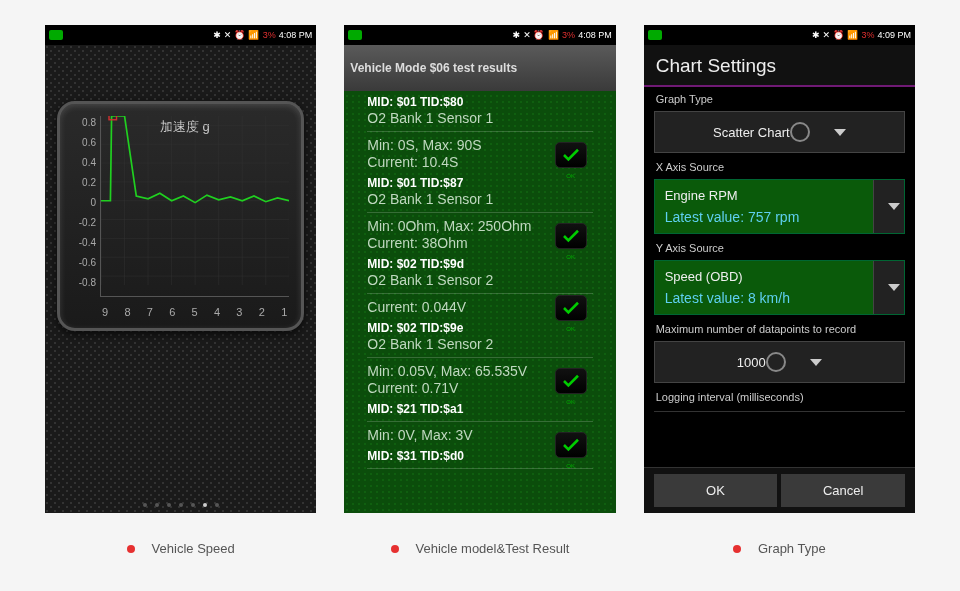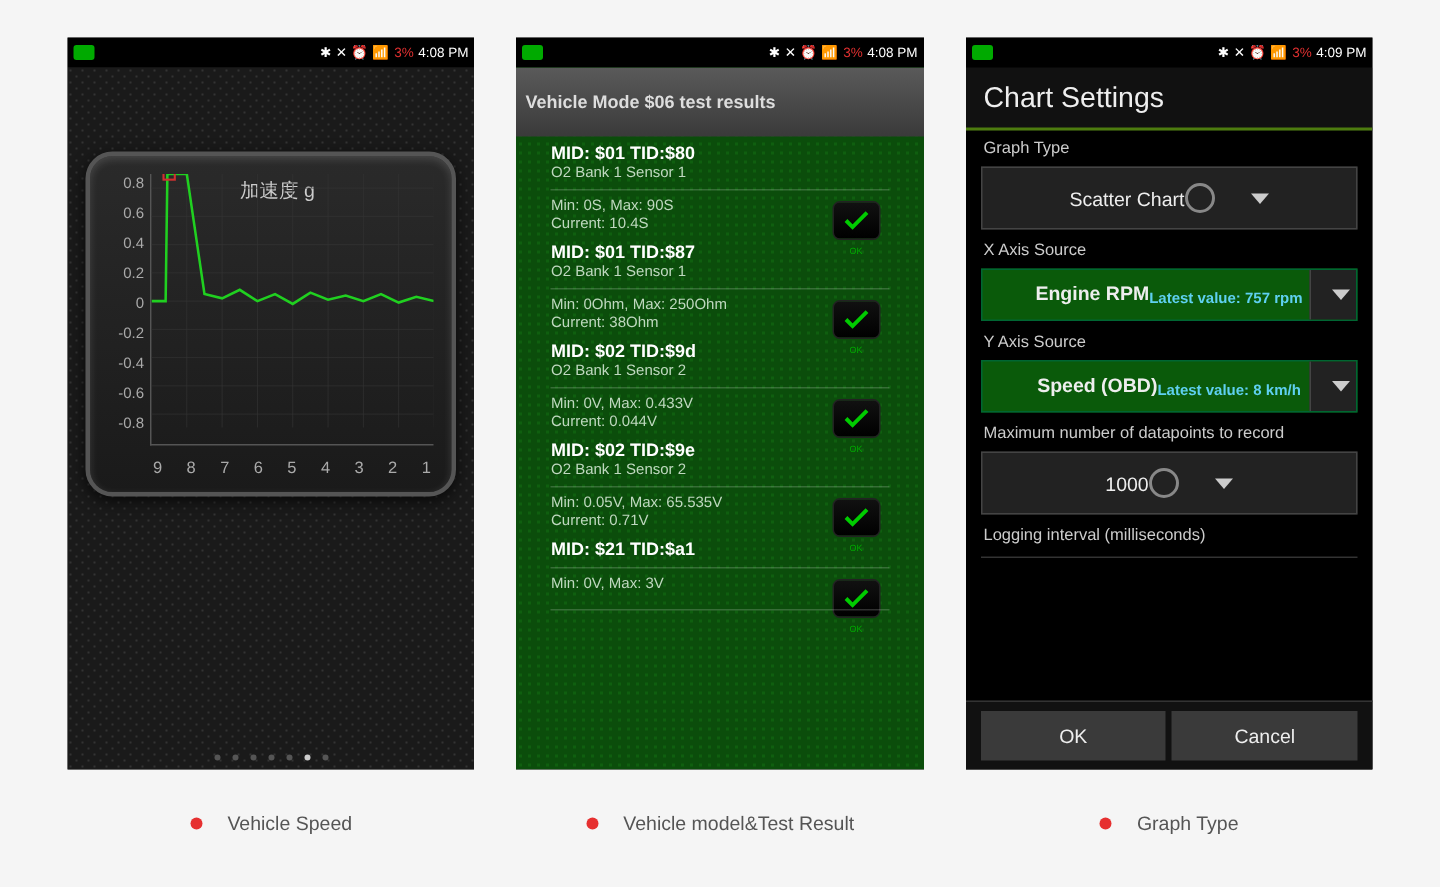--- a/index.html
+++ b/index.html
@@ -135,21 +135,21 @@
     overflow: hidden;
     color: #fff;
   }
   .test-list { padding: 0 23px; }
   .test-item {
     padding: 4px 0 2px 0;
     font-size: 11px;
     position: relative;
   }
   .test-item .mid { font-weight: bold; font-size: 12px; color: #fff; }
-  .test-item .sub { font-size: 10px; color: #bfd8bf; margin-top: 1px; }
+  .test-item .sub { font-size: 14px; color: #bfd8bf; margin-top: 1px; }
   .test-item .hr { height: 1px; background: rgba(255,255,255,0.18); margin: 5px 0; }
   .check-badge {
     position: absolute;
     right: 6px;
     top: 50%;
     transform: translateY(10px);
     width: 30px;
     height: 24px;
     background: linear-gradient(#111,#000);
     border-radius: 5px;
@@ -159,21 +159,21 @@
     border: 1px solid #222;
   }
   .check-badge svg { width: 18px; height: 14px; }
   .ok-label { position: absolute; bottom: -12px; left: 0; right: 0; text-align: center; font-size: 6px; color: #0a0; }
 
   
   .dark-body { background: #000; height: calc(100% - 20px); color: #eee; overflow: hidden; }
   .settings-title {
     font-size: 19px;
     padding: 10px 12px 8px;
-    border-bottom: 2px solid #4d7c0f;
+    border-bottom: 2px solid #701a75;
     background: #111;
   }
   .section-label {
     font-size: 11px;
     color: #ccc;
     padding: 6px 12px 4px;
   }
   .select-row {
     margin: 2px 10px;
     background: #222;
@@ -181,41 +181,40 @@
     padding: 10px 10px;
     display: flex;
     align-items: center;
     justify-content: center;
     font-size: 13px;
     position: relative;
   }
   .select-row.green-sel {
     background: #0a5a0a;
     border-color: #063;
-    flex-direction: row;
+    flex-direction: column;
     align-items: flex-start;
     padding: 8px 10px;
-    font-weight: bold;
   }
   .select-row .radio {
     width: 16px; height: 16px; border: 2px solid #888; border-radius: 50%;
   }
   .select-row .arrow {
     width: 0; height: 0;
     border-left: 6px solid transparent;
     border-right: 6px solid transparent;
     border-top: 7px solid #ccc;
     margin-left: 10px;
   }
   .green-sel .arrow-wrap {
     position: absolute; right: 0; top: 0; bottom: 0;
     width: 30px; background: #222; border-left: 1px solid #444;
     display: flex; align-items: center; justify-content: center;
   }
-  .latest { font-size: 10px; color: #5fd0f0; margin-top: 6px; }
+  .latest { font-size: 14px; color: #5fd0f0; margin-top: 6px; }
   .hr-dark { height: 1px; background: #333; margin: 4px 10px; }
   .button-row {
     display: flex;
     gap: 4px;
     padding: 6px 10px;
     background: #111;
     border-top: 1px solid #333;
     position: absolute;
     bottom: 0; left: 0; right: 0;
   }
@@ -369,21 +368,20 @@
               <svg viewBox="0 0 20 16">
                 <polyline points="2,8 7,13 18,2" fill="none" stroke="#0c0" stroke-width="3"></polyline>
               </svg>
               <div class="ok-label">OK</div>
             </div>
           </div>
           <div class="test-item">
             <div class="mid">MID: $02 TID:$9d</div>
             <div class="sub">O2 Bank 1 Sensor 2</div>
             <div class="hr"></div>
-            <div class="sub">Min: 0V, Max: 0.433V</div>
             <div class="sub">Current: 0.044V</div>
             <div class="check-badge">
               <svg viewBox="0 0 20 16">
                 <polyline points="2,8 7,13 18,2" fill="none" stroke="#0c0" stroke-width="3"></polyline>
               </svg>
               <div class="ok-label">OK</div>
             </div>
           </div>
           <div class="test-item">
             <div class="mid">MID: $02 TID:$9e</div>
@@ -403,20 +401,21 @@
             <div class="hr"></div>
             <div class="sub">Min: 0V, Max: 3V</div>
             <div class="check-badge">
               <svg viewBox="0 0 20 16">
                 <polyline points="2,8 7,13 18,2" fill="none" stroke="#0c0" stroke-width="3"></polyline>
               </svg>
               <div class="ok-label">OK</div>
             </div>
           </div>
           <div class="test-item">
+            <div class="mid">MID: $31 TID:$d0</div>
             <div class="hr"></div>
           </div>
         </div>
     </div>
   </div>
 
   <div class="phone">
     <div class="status-bar">
       <div class="status-left">
           <span class="green-icon"></span>

